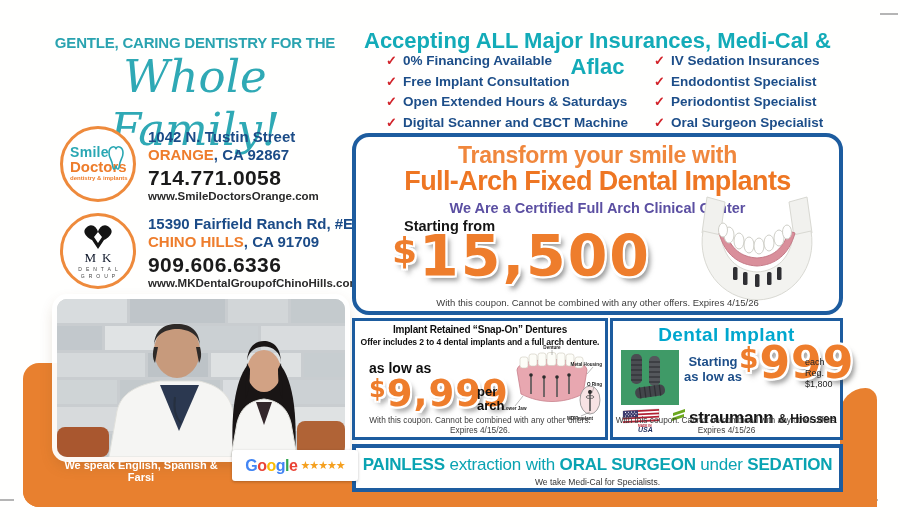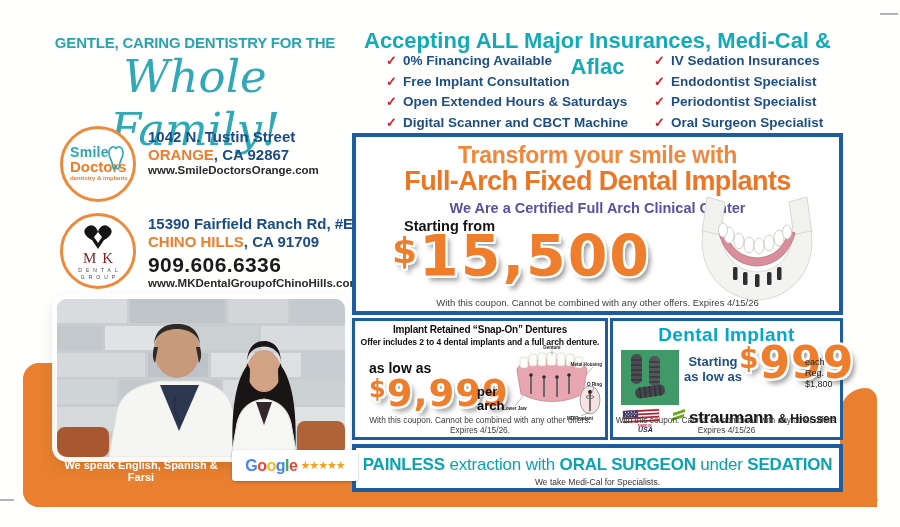--- a/index.html
+++ b/index.html
@@ -20,21 +20,21 @@
           font-family:"DejaVu Serif", serif; font-style:italic; font-size:45px; color:#2FA9B5; }
   
   .logo-circle { position:absolute; width:76px; height:76px; border:3px solid #EE8A3C;
                  border-radius:50%; background:#fff; overflow:hidden; }
   .sd-logo { left:60px; top:126px; padding-top:15px; padding-left:7px; }
   .sd-smile   { color:#2AA7B3; font-weight:bold; font-size:14px; letter-spacing:.3px; }
   .sd-doctors { color:#EE7D2C; font-weight:bold; font-size:15px; margin-top:-2px; }
   .sd-tag     { color:#EE7D2C; font-weight:bold; font-size:6px; }
   .sd-tooth   { position:absolute; right:7px; top:15px; }
   .mk-logo { left:60px; top:213px; text-align:center; padding-top:8px; }
-  .mk-mk   { font-family:"Liberation Serif", serif; font-size:15px; letter-spacing:6px; color:#7f1d1d; margin-left:6px; }
+  .mk-mk   { font-family:"Liberation Serif", serif; font-size:13px; letter-spacing:6px; color:#0f172a; margin-left:6px; }
   .mk-tiny { font-size:5px; letter-spacing:4px; color:#444; margin-left:4px; line-height:7px; }
   .loc-text { position:absolute; left:148px; width:210px; }
   .loc1 { top:128px; } .loc2 { top:215px; }
   .loc-street { font-size:15px; font-weight:bold; color:#1B4B87; line-height:18px; }
   .city { color:#EE7D2C; }
   .loc-phone { font-size:21px; font-weight:bold; color:#1a1a1a; letter-spacing:.4px; line-height:24px; margin-top:2px; }
   .loc-web { font-size:11.5px; font-weight:bold; color:#2a2a2a; }
   
   .photo { position:absolute; left:57px; top:299px; width:288px; height:158px; border-radius:10px;
            overflow:hidden; z-index:2;
@@ -52,21 +52,21 @@
   .ins-title { position:absolute; left:352px; top:28px; width:491px; text-align:center;
                font-size:22px; font-weight:bold; color:#13ABB8; }
   .ins-cols { position:absolute; left:352px; top:51px; width:491px; display:flex; }
   .ins-col1 { margin-left:34px; width:268px; }
   .ins-col2 { width:189px; }
   .chk-row { line-height:20.5px; font-size:13.5px; font-weight:bold; color:#1D4E89; white-space:nowrap; }
   .chk { color:#D2232A; margin-right:6px; font-size:13px; }
   .chk-note { line-height:19px; padding-left:22px; color:#13ABB8; font-size:12.5px; font-weight:bold; white-space:nowrap; }
   
   .bluebox { position:absolute; background:#fff; border:4px solid #1D5C9F; z-index:2; }
-  .main-box { left:352px; top:133px; width:491px; height:182px; }
+  .main-box { left:352px; top:133px; width:491px; height:182px;border-radius:17px; }
   .mo-t1 { margin-top:5px; text-align:center; font-size:23px; font-weight:bold; color:#F0873D; letter-spacing:-.3px; }
   .mo-t2 { text-align:center; font-size:27px; font-weight:bold; color:#EE7623; letter-spacing:-.6px; margin-top:-3px; }
   .mo-sub { text-align:center; font-size:14.5px; font-weight:bold; color:#5B4FA2; margin-top:3px; }
   .mo-start { position:absolute; left:48px; top:81px; font-size:14.5px; font-weight:bold; color:#141414; }
   .price { font-family:"DejaVu Sans", sans-serif; font-weight:bold; color:#EE7D2C;
            text-shadow:-2px -2px 0 #fff, 2px -2px 0 #fff, -2px 2px 0 #fff, 2px 2px 0 #fff,
                        -2px 0 0 #fff, 2px 0 0 #fff, 0 -2px 0 #fff, 0 2px 0 #fff,
                        4px 5px 5px rgba(70,70,70,.55); }
   .mo-price { position:absolute; left:36px; top:86px; font-size:57px; letter-spacing:2px; }
   .mo-price .cur { font-size:36px; vertical-align:13px; }
@@ -118,20 +118,21 @@
     <div class="sd-smile">Smile</div>
     <div class="sd-doctors">Doctors</div>
     <div class="sd-tag">dentistry &amp; implants</div>
     <svg class="sd-tooth" width="20" height="28" viewBox="0 0 20 28">
       <path d="M3,9 C3,2.5 8.2,1.5 10,4.5 C11.8,1.5 17,2.5 17,9 C17,14.5 14.2,14.5 13.2,22.5 C12.8,26 10.6,26 10,21.5 C9.4,26 7.2,26 6.8,22.5 C5.8,14.5 3,14.5 3,9 Z" fill="none" stroke="#2AA7B3" stroke-width="1.6"></path>
     </svg>
   </div>
   <div class="loc-text loc1">
     <div class="loc-street">1042 N. Tustin Street</div>
     <div class="loc-street"><span class="city">ORANGE</span><span>, CA 92867</span></div>
+    <div class="loc-phone">714.771.0058</div>
     <div class="loc-web">www.SmileDoctorsOrange.com</div>
   </div>
 
   <div class="logo-circle mk-logo">
     <svg width="34" height="26" viewBox="0 0 34 26" style="display:block;margin:0 auto;">
       <path d="M5,4 C10,-2 16,3 17,8 C18,3 24,-2 29,4 C33,8 29,13 23,16 L17,25 L11,16 C5,13 1,8 5,4 Z M17,8 L13,13 L17,19 L21,13 Z" fill="#141414"></path>
     </svg>
     <div class="mk-mk">MK</div>
     <div class="mk-tiny">DENTAL</div>
     <div class="mk-tiny">GROUP</div>

